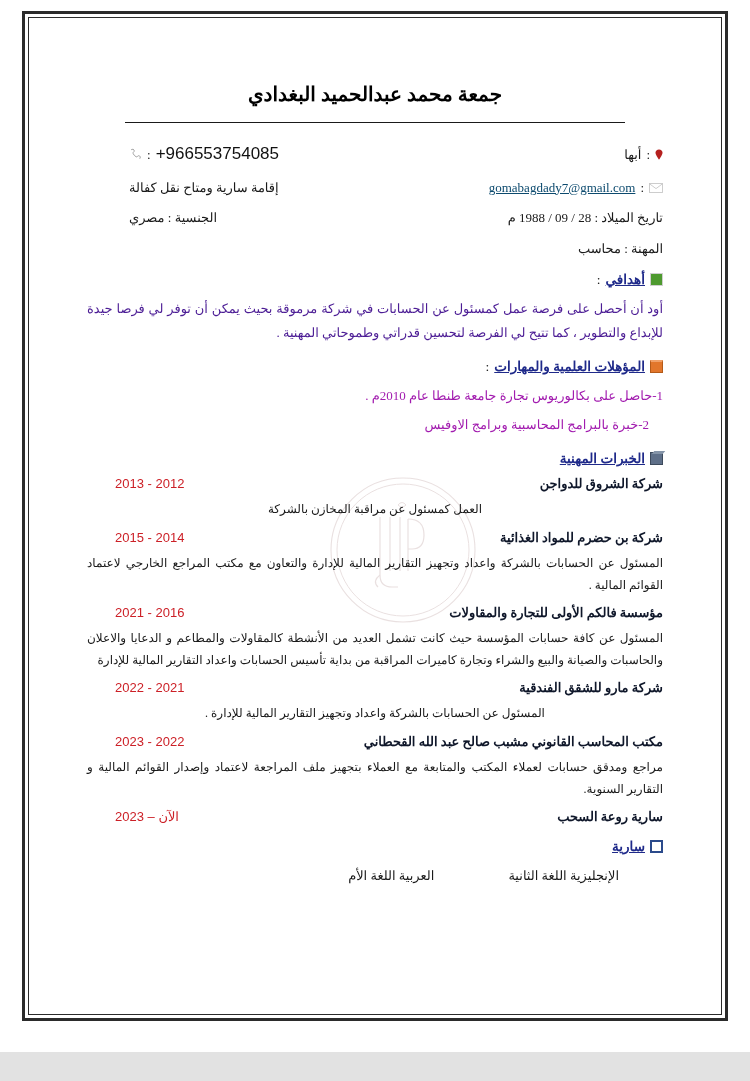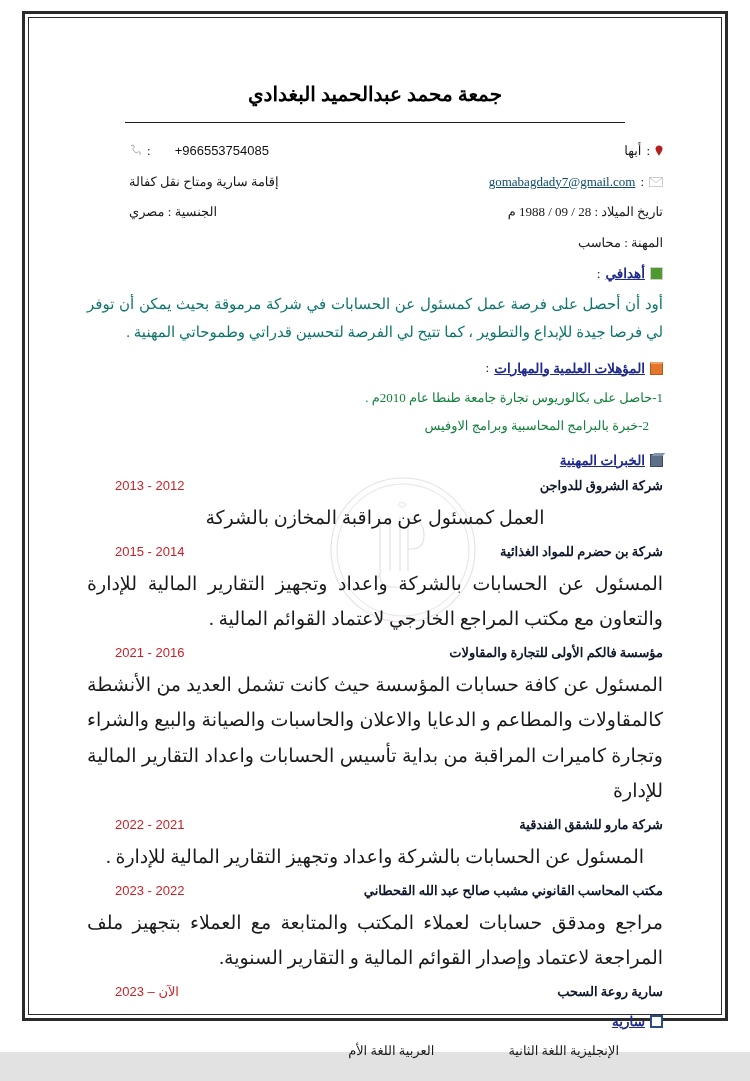--- a/index.html
+++ b/index.html
@@ -138,25 +138,24 @@
   .email-link {
     color: #0c4a6e;
     text-decoration: underline;
     font-family: Liberation Serif, serif;
     font-size: 13px;
     direction: ltr;
     unicode-bidi: embed;
   }
   .phone-num {
     font-family: "Liberation Sans", sans-serif;
-    font-size: 13px;
+    font-size: 17px;
     direction: ltr;
     unicode-bidi: embed;
     color: #111111;
-    margin-left: 19px;
   }
   .plain-val { color: #1a1a1a; }
 
   
   .section-head {
     display: flex;
     flex-direction: row;
     align-items: center;
     gap: 5px;
     margin: 13px 0 9px 0;
@@ -207,29 +206,29 @@
     transform: skewX(-40deg);
   }
   .bullet-hollow {
     background: #ffffff;
     border: 2px solid #2b4a8b;
     box-sizing: border-box;
   }
 
   
   .para {
-    font-size: 15px;
-    color: #0f766e;
+    font-size: 13px;
+    color: #4c1d95;
     line-height: 1.85;
     text-align: justify;
     margin: 0 0 6px 0;
   }
   .list-line {
     font-size: 13px;
-    color: #15803d;
+    color: #a21caf;
     line-height: 1.9;
     margin: 0 0 4px 0;
     text-align: right;
   }
 
   
   .job {
     margin-bottom: 4px;
   }
   .job-head {
@@ -249,21 +248,21 @@
     color: #cc2027;
     font-weight: normal;
     font-size: 13px;
     font-family: "Liberation Sans", sans-serif;
     direction: ltr;
     unicode-bidi: embed;
     white-space: nowrap;
     margin-left: 28px;
   }
   .job-desc {
-    font-size: 19px;
+    font-size: 12px;
     color: #1a1a1a;
     line-height: 1.85;
     text-align: justify;
     margin: 0;
     position: relative;
     z-index: 3;
   }
   .job-desc.short {
     text-align: center;
   }

